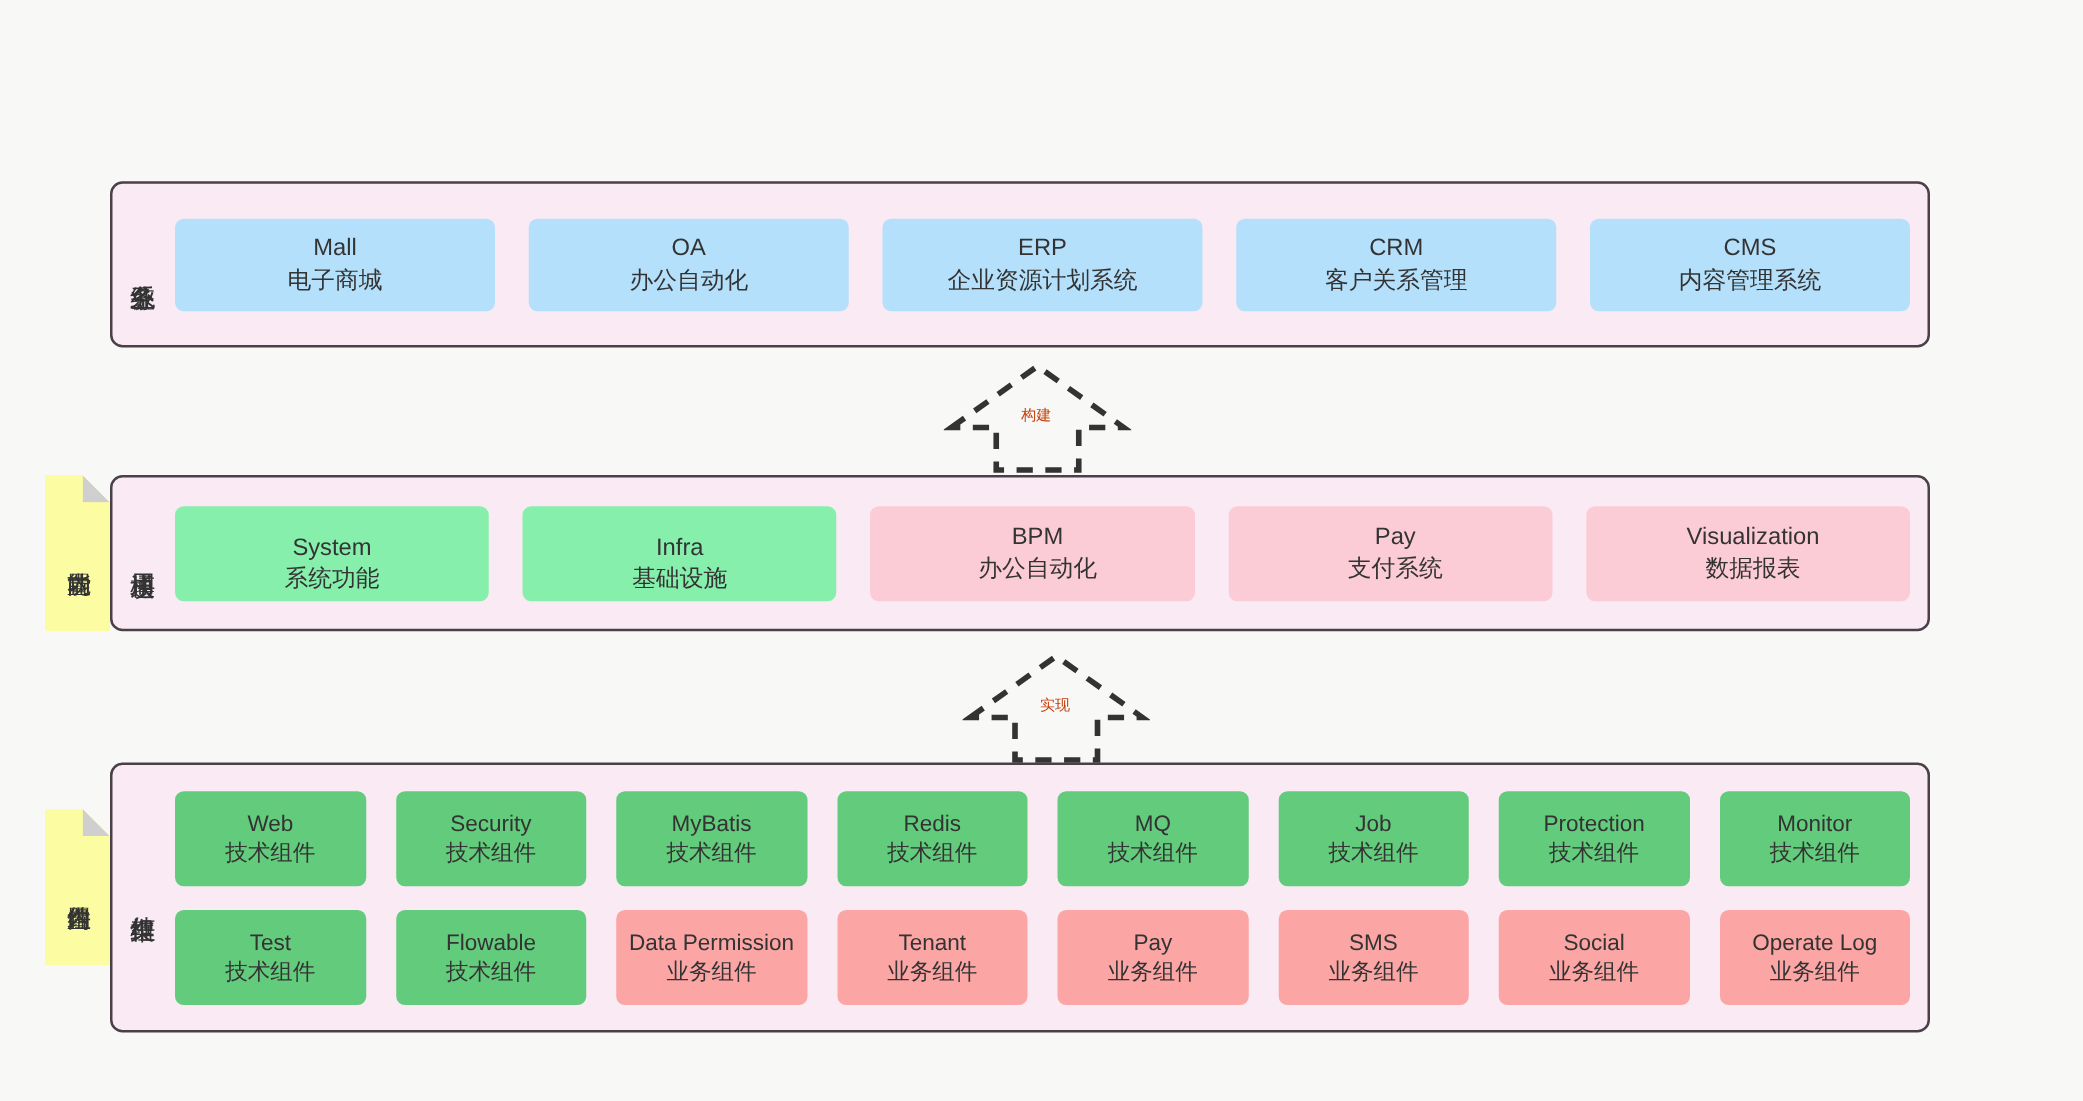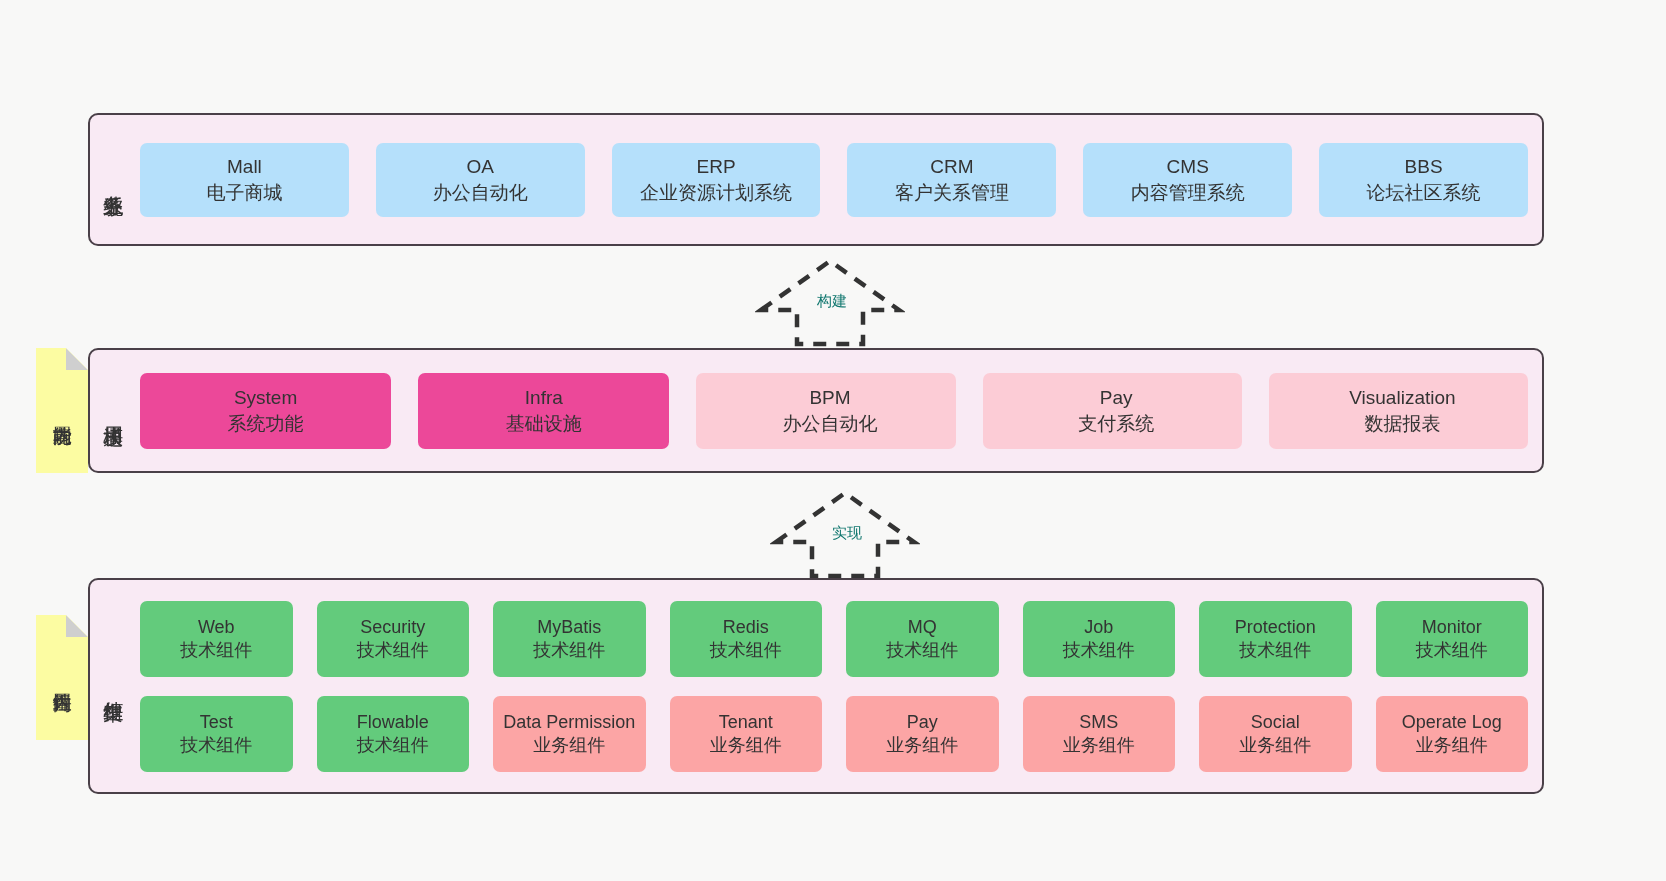--- a/index.html
+++ b/index.html
@@ -11,20 +11,21 @@
     width: 1666px;
     height: 881px;
     font-family: "Liberation Sans", "DejaVu Sans", sans-serif;
     color: #333333;
     overflow: hidden;
     position: relative;
   }
   .canvas {
     position: absolute;
     inset: 0;
+    margin-top: 32px;
   }
 
   
   .layer {
     position: absolute;
     box-sizing: border-box;
     background: #f9eaf4;
     border: 2px solid #4a4048;
     border-radius: 10px;
     display: flex;
@@ -90,21 +91,21 @@
   
   #layer-modules {
     left: 88px;
     top: 348px;
     width: 1456px;
     height: 125px;
   }
   #layer-modules .cell {
     height: 76px;
   }
-  .c-red { background: #ec4899; }
+  .c-red { background: #86efac; justify-content: flex-end; }
   .c-pink { background: #fcccd6; padding-left: 14px; }
 
   
   #layer-framework {
     left: 88px;
     top: 578px;
     width: 1456px;
     height: 216px;
   }
   #layer-framework .layer-body { gap: 19px; }
@@ -155,22 +156,22 @@
     height: 125px;
   }
 
   
   .arrow-group {
     position: absolute;
   }
   .arrow-group svg { display: block; }
   .arrow-label {
     position: absolute;
-    font-size: 15px;
-    color: #0f766e;
+    font-size: 12px;
+    color: #c2410c;
     background: transparent;
     white-space: nowrap;
   }
   #arrow-build { left: 755px; top: 256px; width: 150px; height: 92px; }
   #arrow-build .arrow-label { left: 62px; top: 36px; }
   #arrow-impl { left: 770px; top: 488px; width: 150px; height: 92px; }
   #arrow-impl .arrow-label { left: 62px; top: 36px; }
 </style>
 </head>
 <body>
@@ -194,24 +195,20 @@
           <span class="l2">企业资源计划系统</span>
         </div>
         <div class="cell">
           <span class="l1">CRM</span>
           <span class="l2">客户关系管理</span>
         </div>
         <div class="cell">
           <span class="l1">CMS</span>
           <span class="l2">内容管理系统</span>
         </div>
-        <div class="cell">
-          <span class="l1">BBS</span>
-          <span class="l2">论坛社区系统</span>
-        </div>
       </div>
     </div>
   </div>
 
   <div class="arrow-group" id="arrow-build">
     <svg width="150" height="92" viewBox="0 0 150 92" fill="none">
       <path d="M6 54 L75 5 L144 54 L108 54 L108 88 L42 88 L42 54 Z" stroke="#333333" stroke-width="4.5" fill="none" stroke-dasharray="13 10" stroke-linejoin="miter"></path>
     </svg>
     <span class="arrow-label">构建</span>
   </div>

